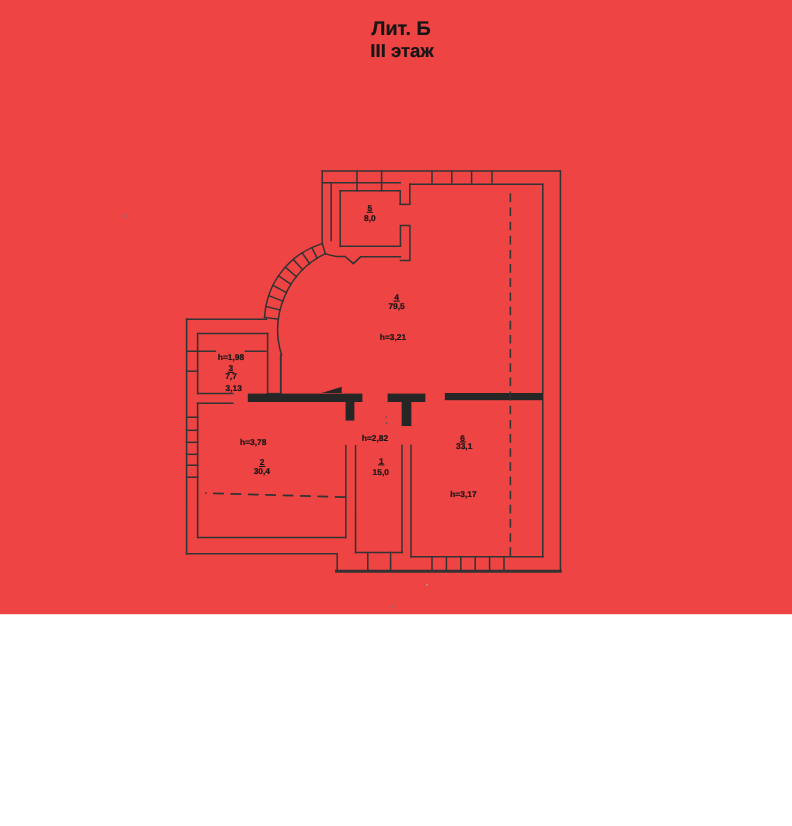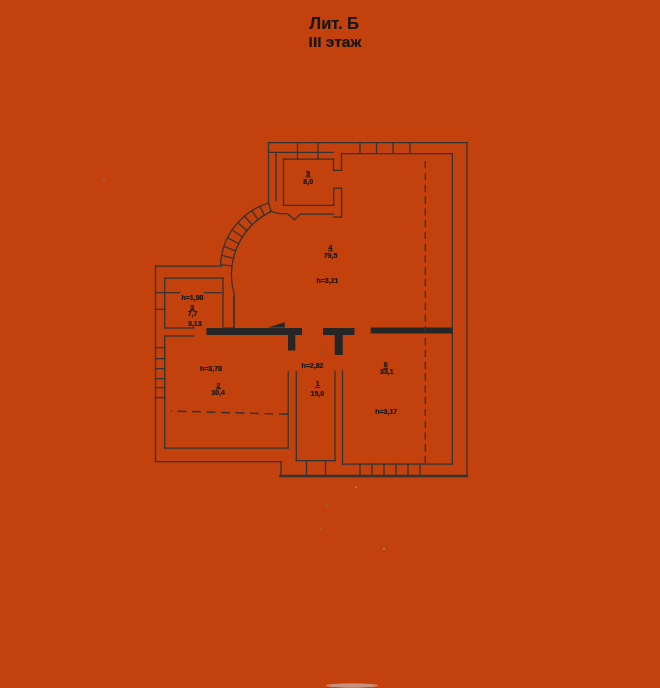--- a/index.html
+++ b/index.html
@@ -1,15 +1,15 @@
 <!DOCTYPE html>
 <html><head><meta charset="utf-8">
 <style>
 html,body{margin:0;padding:0;background:#fff;}
-#page{width:660px;height:688px;position:relative;background:#c2410c;overflow:hidden;}
+#page{width:660px;height:512px;position:relative;background:#ef4444;overflow:hidden;}
 svg text{font-family:"Liberation Sans",sans-serif;font-weight:bold;fill:#161616;}
 </style></head>
 <body>
 <div id="page">
 <svg width="660" height="688" viewBox="0 0 660 688">
 <g stroke="#333" stroke-width="1.25" fill="none" stroke-linecap="square">
 
 <line x1="268.5" y1="142.5" x2="467" y2="142.5"></line>
 <line x1="268.5" y1="142.5" x2="268.5" y2="203.5"></line>
 <line x1="467" y1="142.5" x2="467" y2="476"></line>

